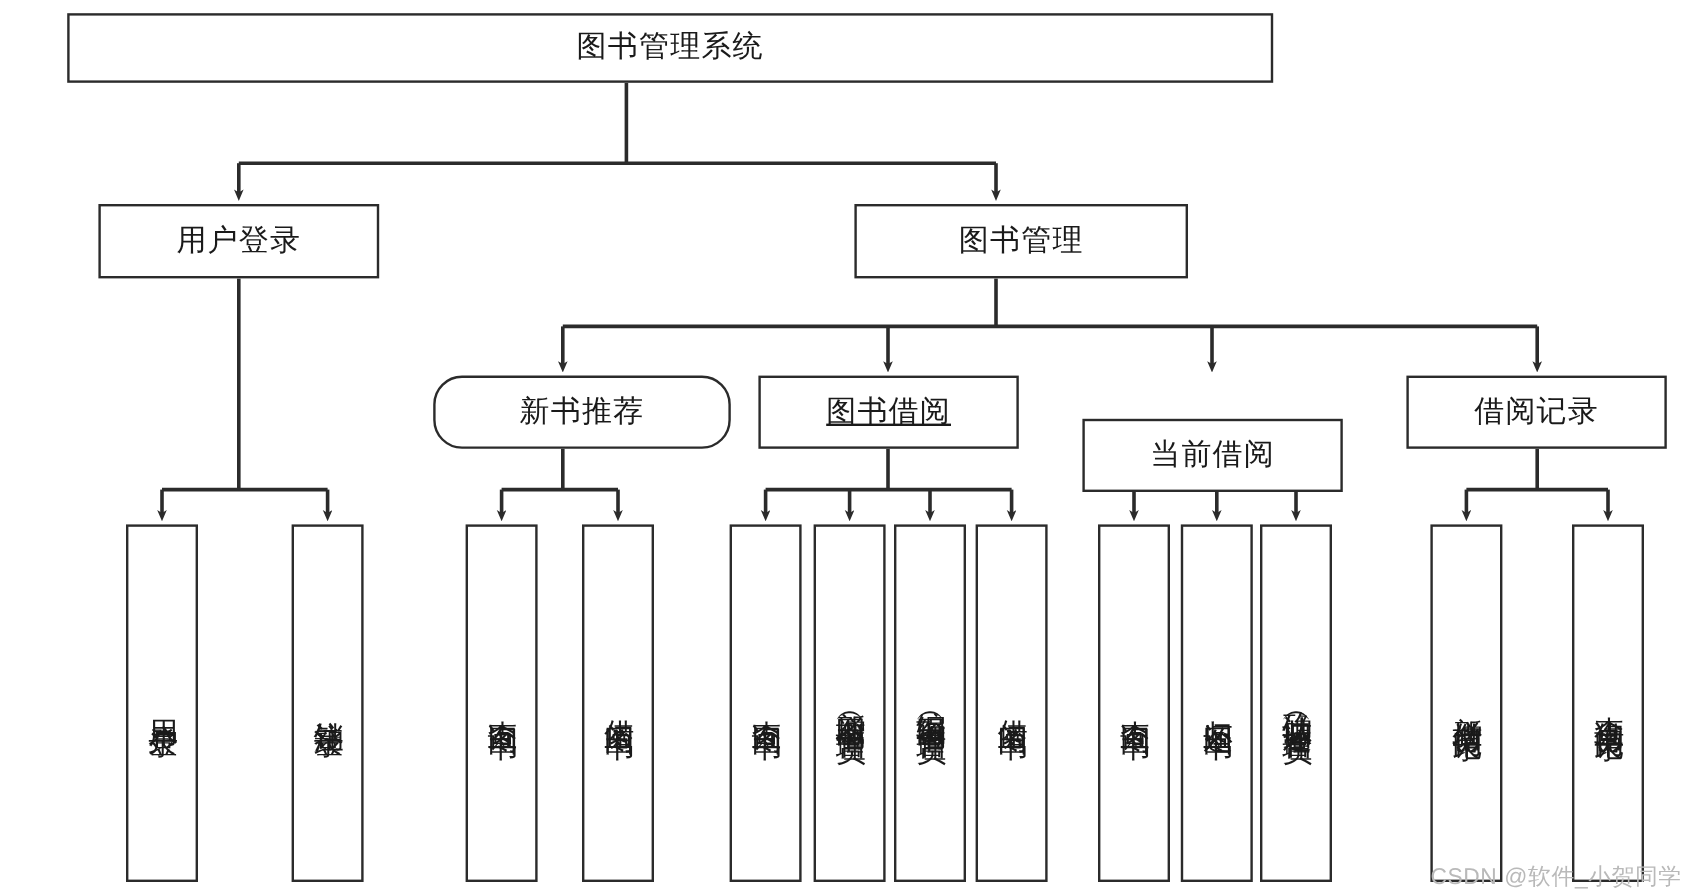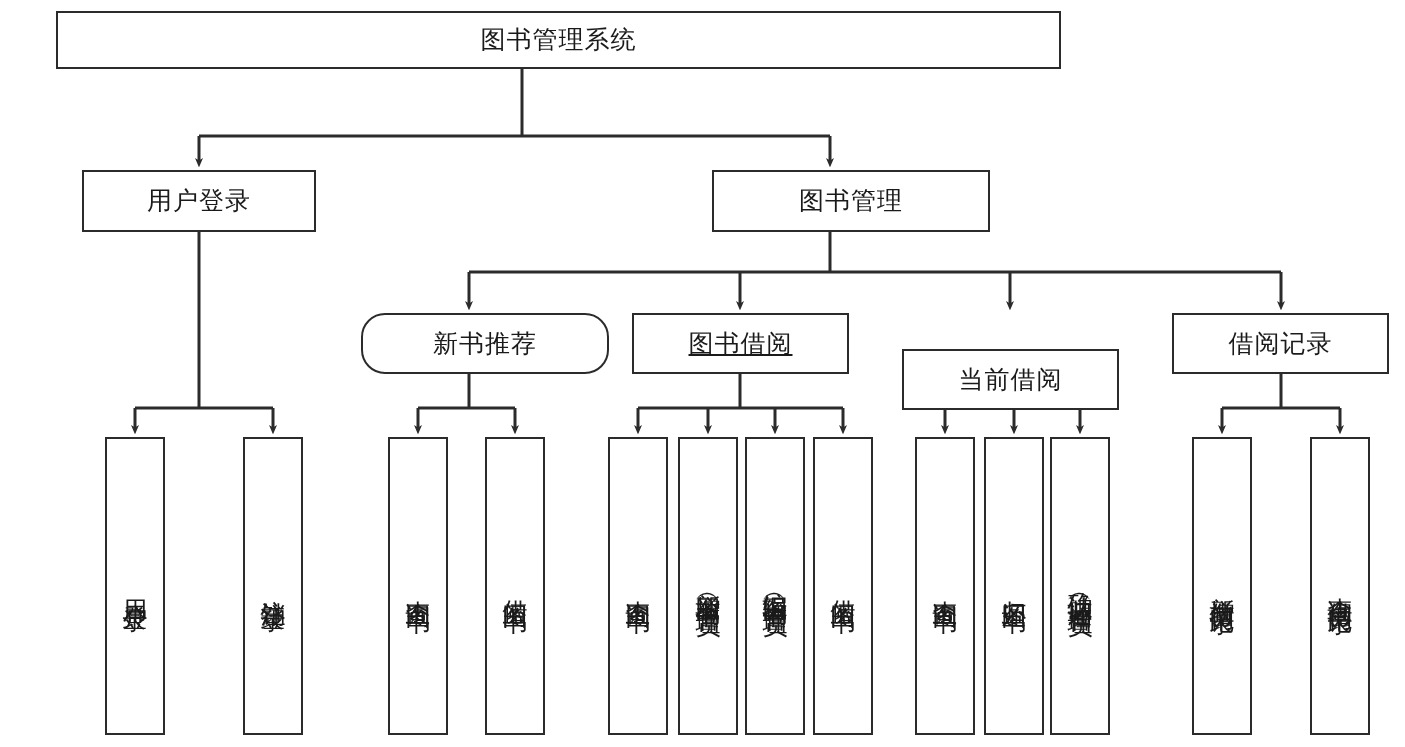--- a/index.html
+++ b/index.html
@@ -174,13 +174,14 @@
         <span class="label">确认归还（管理员）</span>
       </div>
       <div class="node v" style="left: 1192px; top: 437px; width: 60px; height: 298px;">
         <span class="label">新增借阅记录</span>
       </div>
       <div class="node v" style="left: 1310px; top: 437px; width: 60px; height: 298px;">
         <span class="label">查询借阅记录</span>
       </div>
     </div>
 
+  <div class="watermark" style="left: 1192px; top: 718px;">CSDN @软件_小贺同学</div>
 </div>
 
 </body></html>

